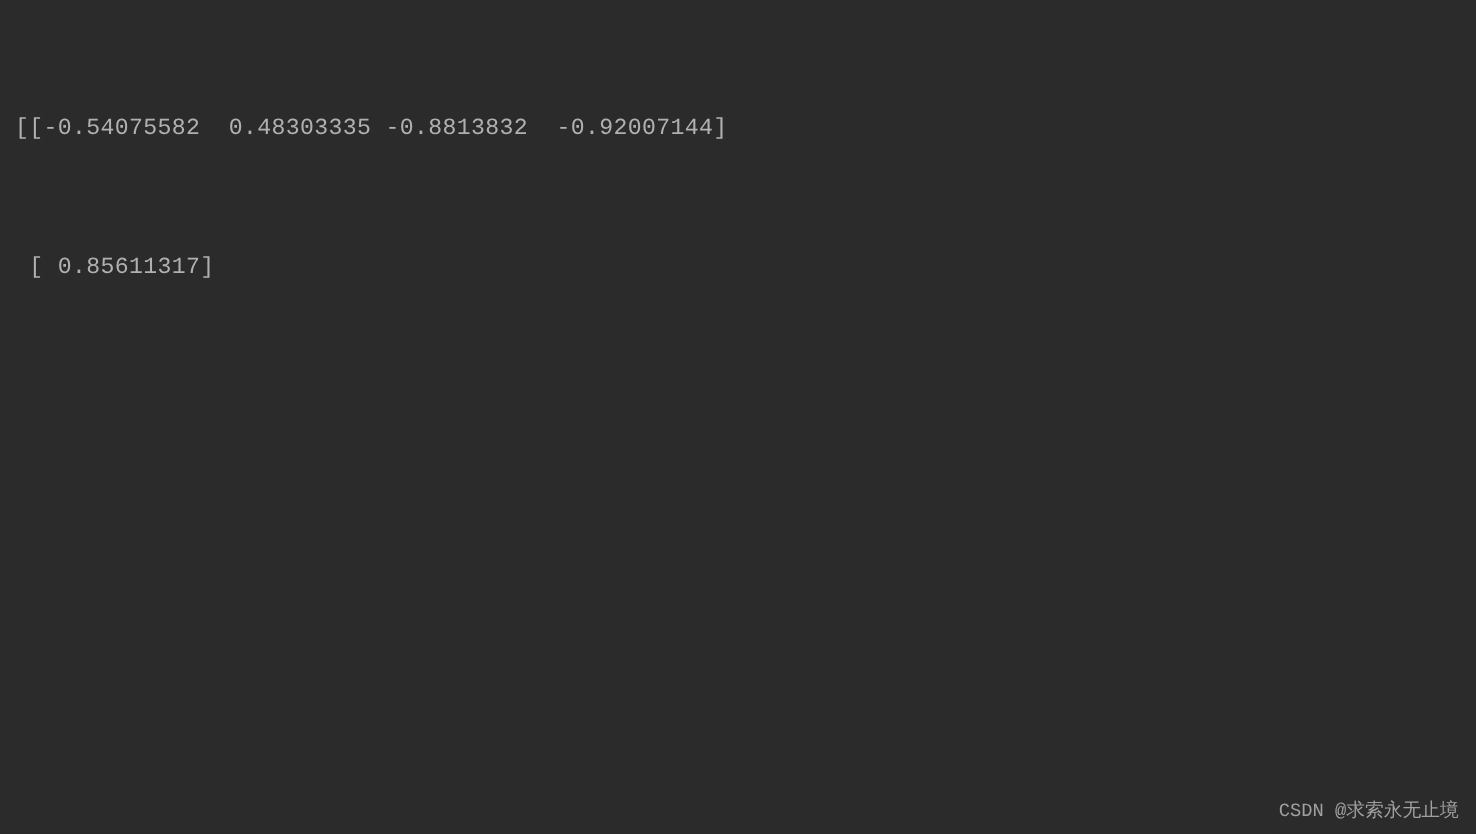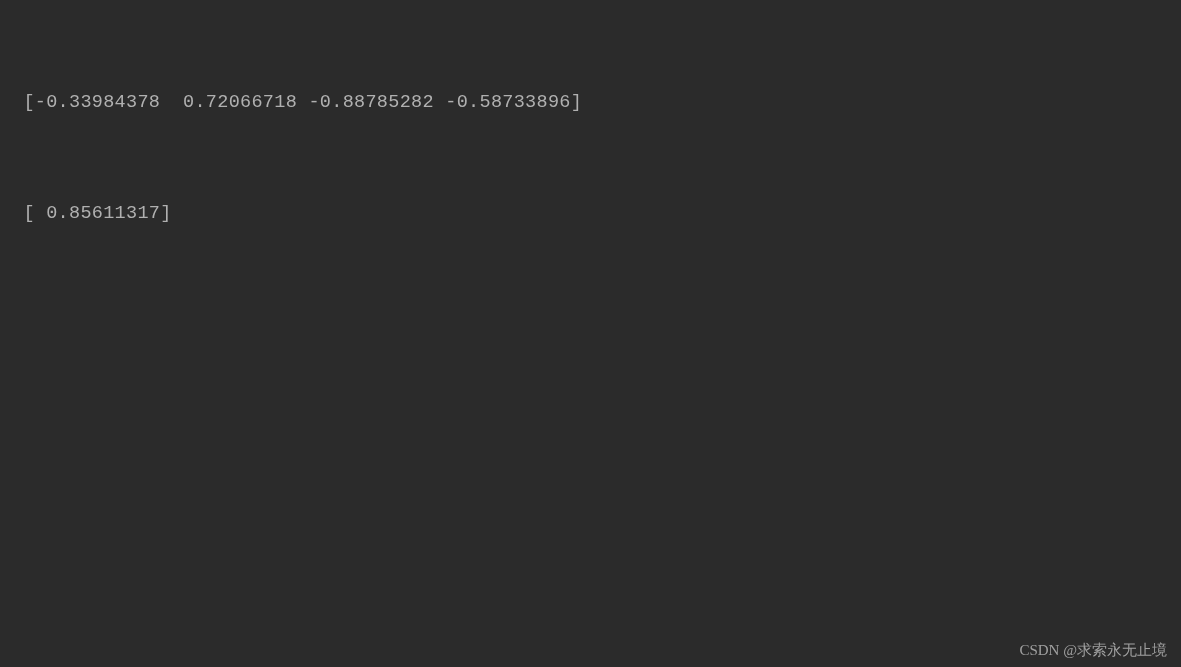--- a/index.html
+++ b/index.html
@@ -23,32 +23,32 @@
     .console-output {
       white-space: pre;
     }
     .output-line {
       display: block;
     }
     .watermark {
       position: absolute;
       bottom: 8px;
       right: 14px;
-      font-family: Liberation Serif, serif;
+      font-family: Liberation Mono, monospace;
       font-size: 15px;
       color: #a0a0a0;
       letter-spacing: 0;
       line-height: 1.2;
     }
   </style>
 </head>
 <body>
 
 <div class="console-output">
-  <span class="output-line"> [-0.33984378  0.72066718 -0.88785282 -0.58733896]</span>
+  <span class="output-line">[[-0.54075582  0.48303335 -0.8813832  -0.92007144]</span>
   <span class="output-line"> [ 0.85611317]</span>
   
   
   
   
   
   
   
   
   

